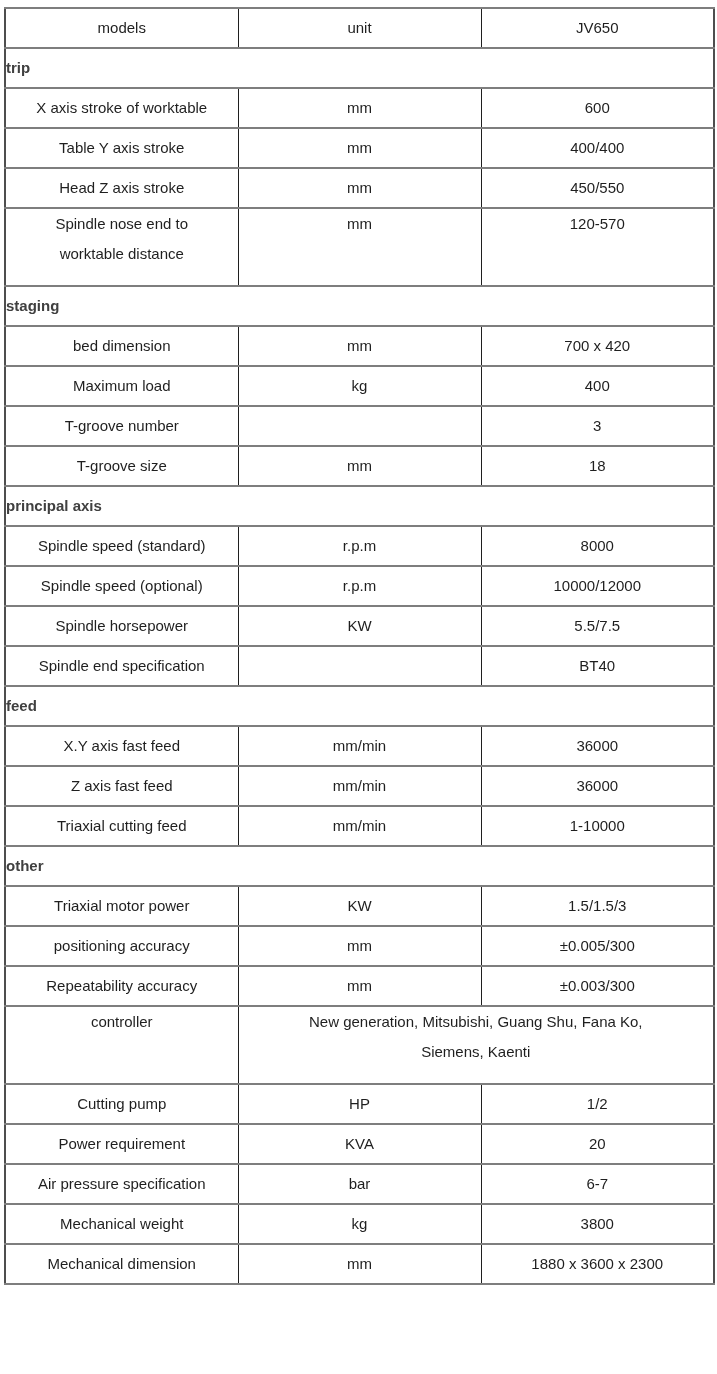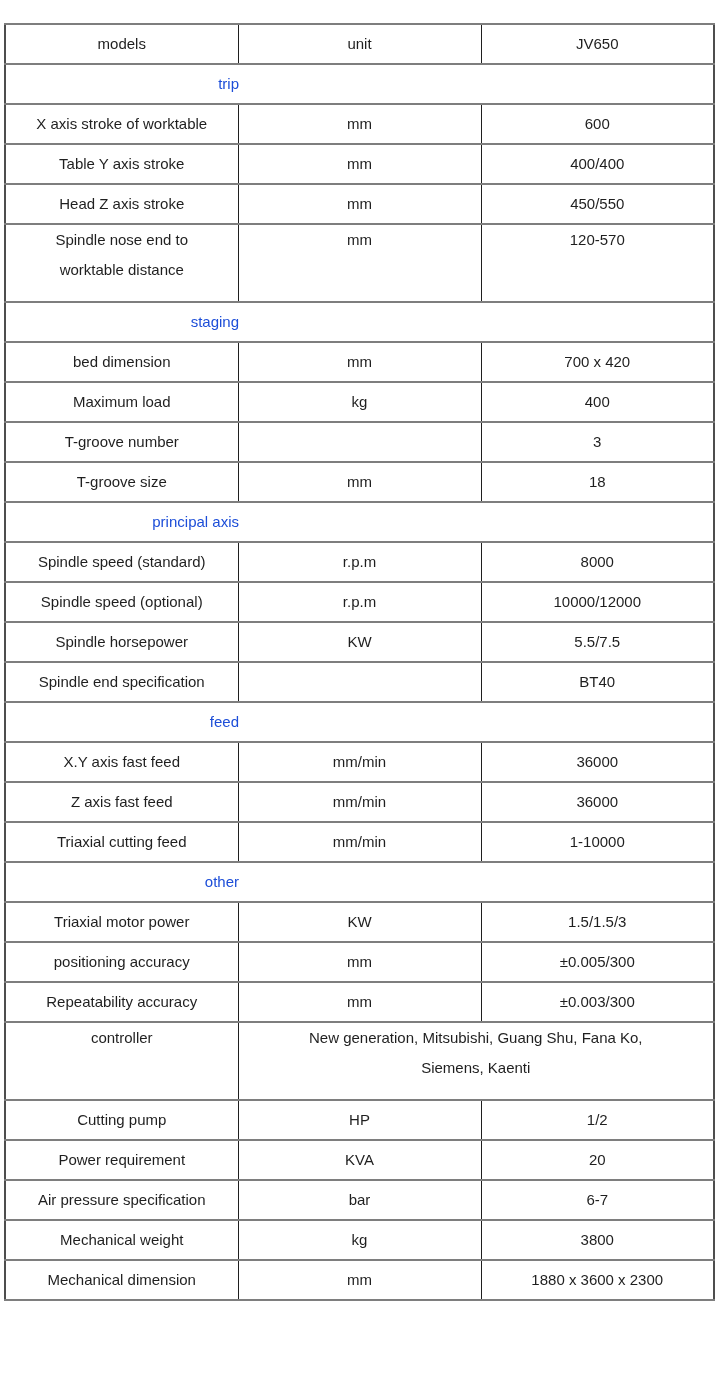--- a/index.html
+++ b/index.html
@@ -6,21 +6,21 @@
   html, body {
     margin: 0;
     padding: 0;
     background: #ffffff;
     font-family: "Liberation Sans", "DejaVu Sans", sans-serif;
   }
   .page {
     width: 582px;
     height: 1374px;
     background: #ffffff;
-    padding: 23px 4px;
+    padding: 7px 4px;
   }
   table.spec-table {
     border-collapse: collapse;
     table-layout: fixed;
     width: 709px;
     border: 2px solid #4e4e4e;
     background: #ffffff;
   }
   col.c1 { width: 233px; }
   col.c2 { width: 243px; }
@@ -42,23 +42,23 @@
   tr.single td { height: 38px; }
   tr.tall td { height: 78px; line-height: 30px; }
   tr.section-row td {
     text-align: left;
     font-weight: bold;
     padding: 0;
   }
   .section-label {
     display: inline-block;
     width: 233px;
-    text-align: right;
-    font-weight: normal;
-    color: #1d4ed8;
+    text-align: left;
+    font-weight: bold;
+    color: #404040;
   }
 </style>
 </head>
 <body>
 
 <div class="page">
   <table class="spec-table">
     <colgroup>
       <col class="c1">
       <col class="c2">

